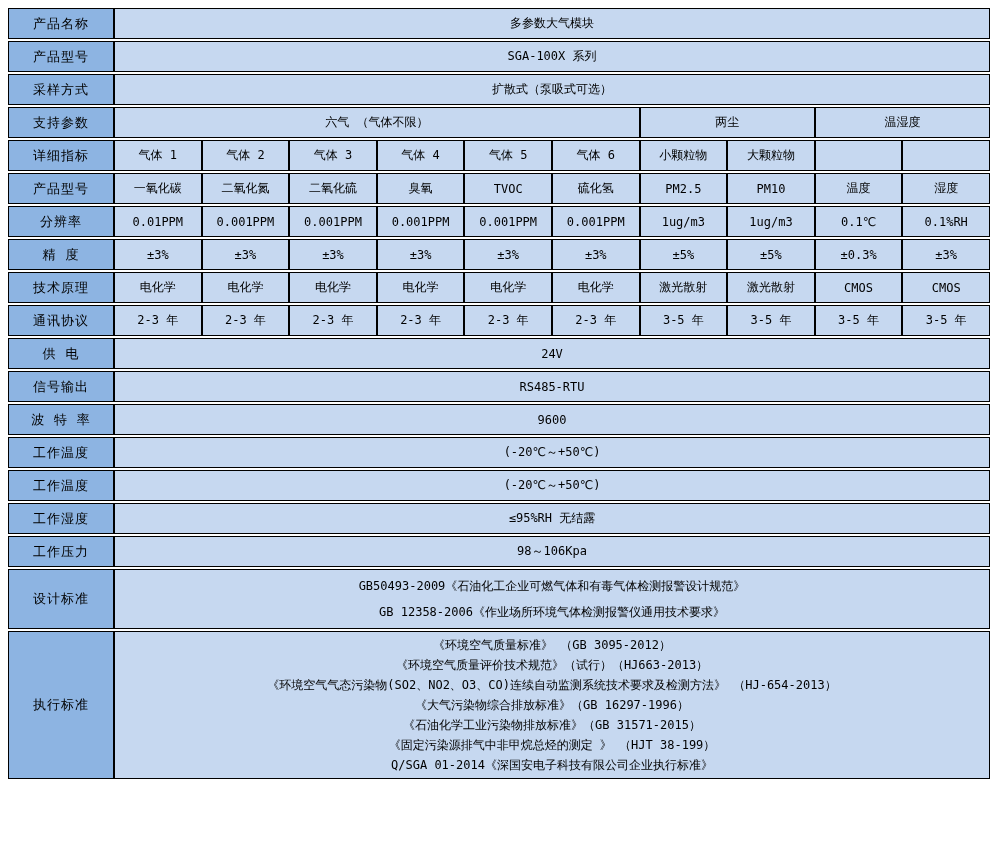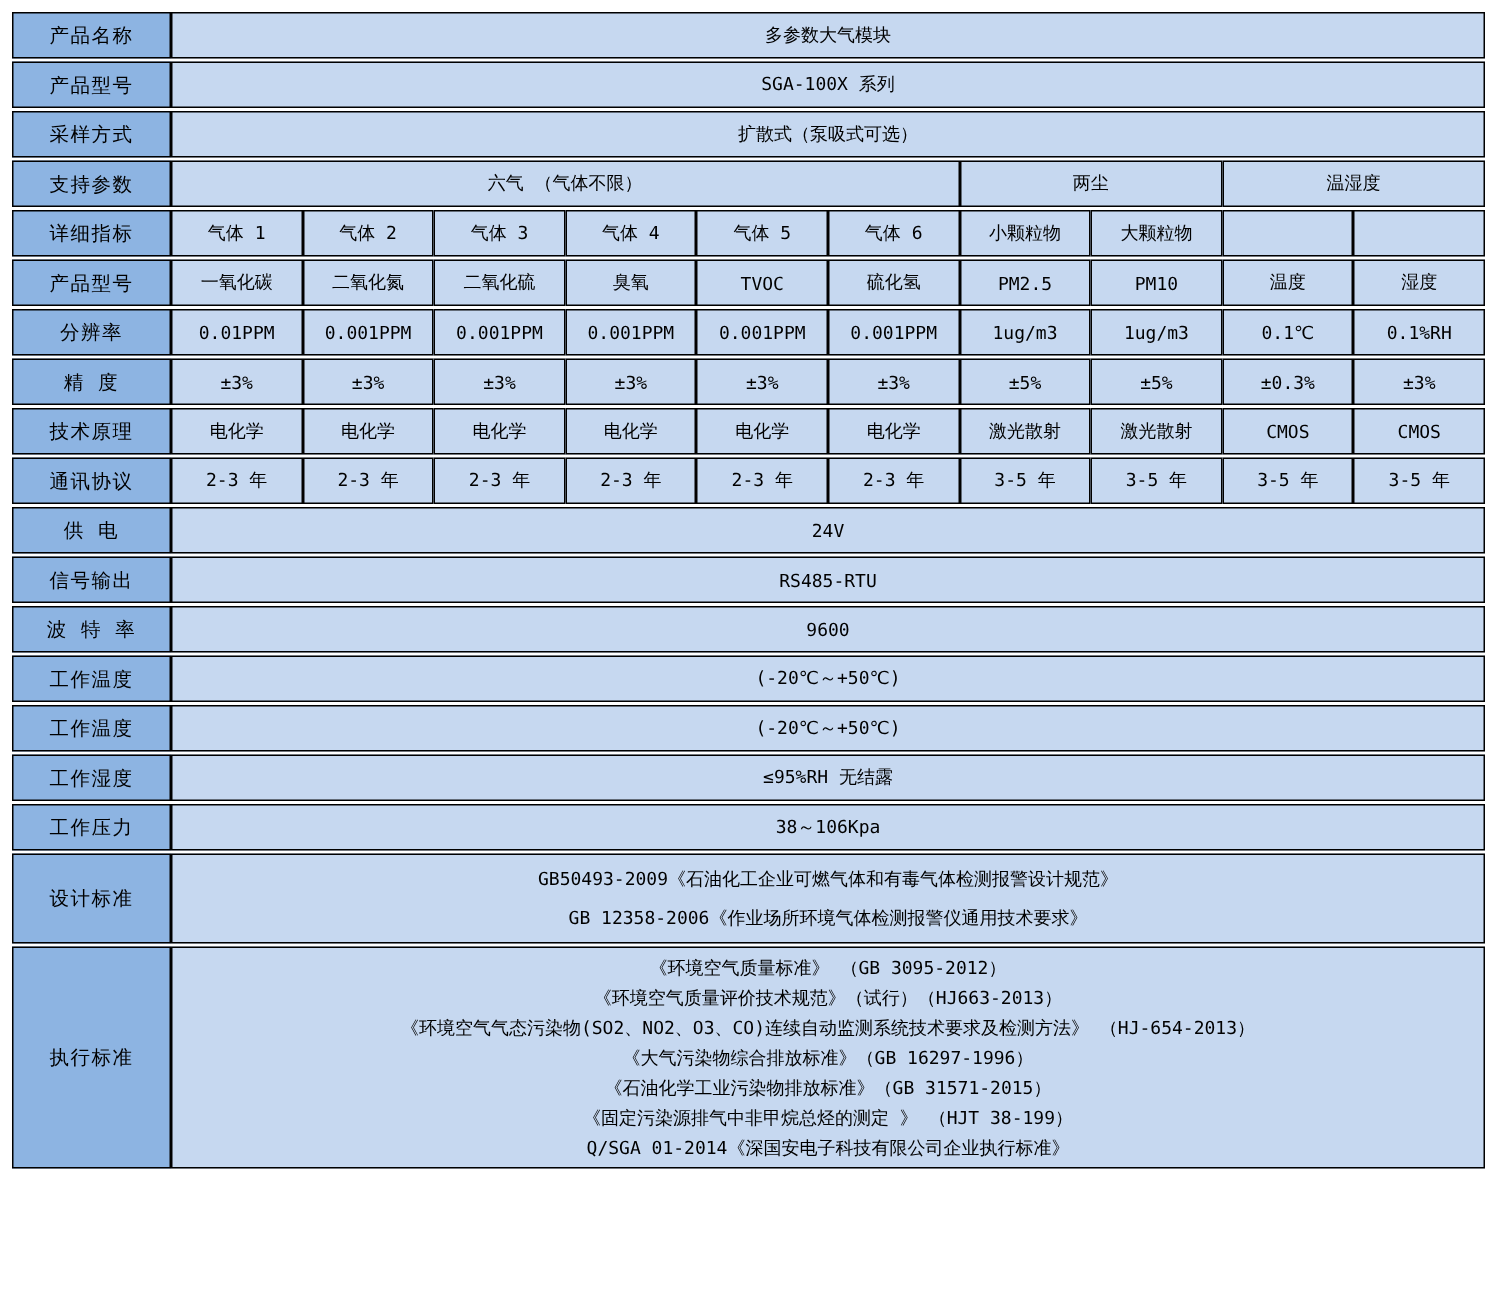--- a/index.html
+++ b/index.html
@@ -173,21 +173,21 @@
       <tr>
         <td class="row-label">工作温度</td>
         <td colspan="10">(-20℃～+50℃)</td>
       </tr>
       <tr>
         <td class="row-label">工作湿度</td>
         <td colspan="10">≤95%RH 无结露</td>
       </tr>
       <tr>
         <td class="row-label">工作压力</td>
-        <td colspan="10">38～106Kpa</td>
+        <td colspan="10">98～106Kpa</td>
       </tr>
       <tr>
         <td class="row-label">设计标准</td>
         <td colspan="10" class="multiline">
           <div class="line wide">GB50493-2009《石油化工企业可燃气体和有毒气体检测报警设计规范》</div>
           <div class="line wide">GB 12358-2006《作业场所环境气体检测报警仪通用技术要求》</div>
         </td>
       </tr>
       <tr>
         <td class="row-label">执行标准</td>

